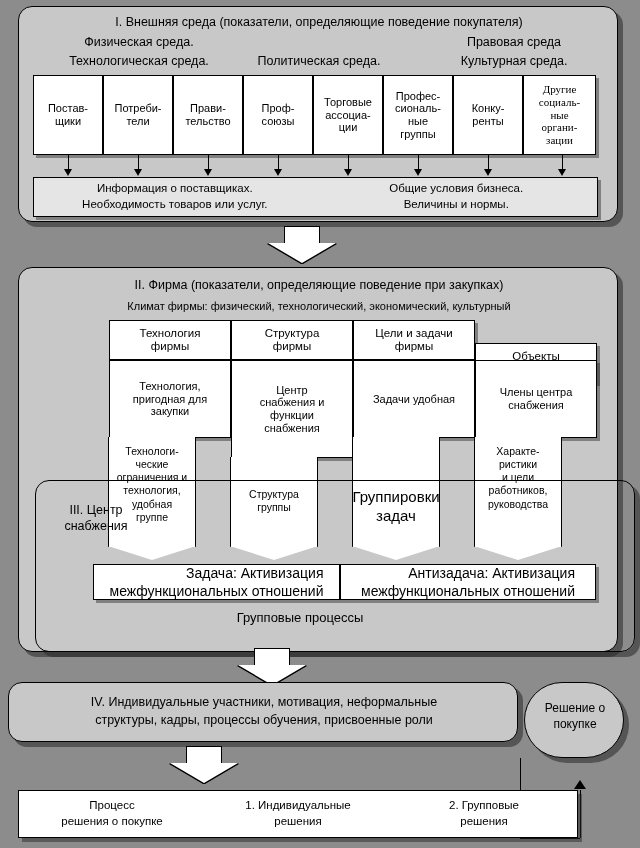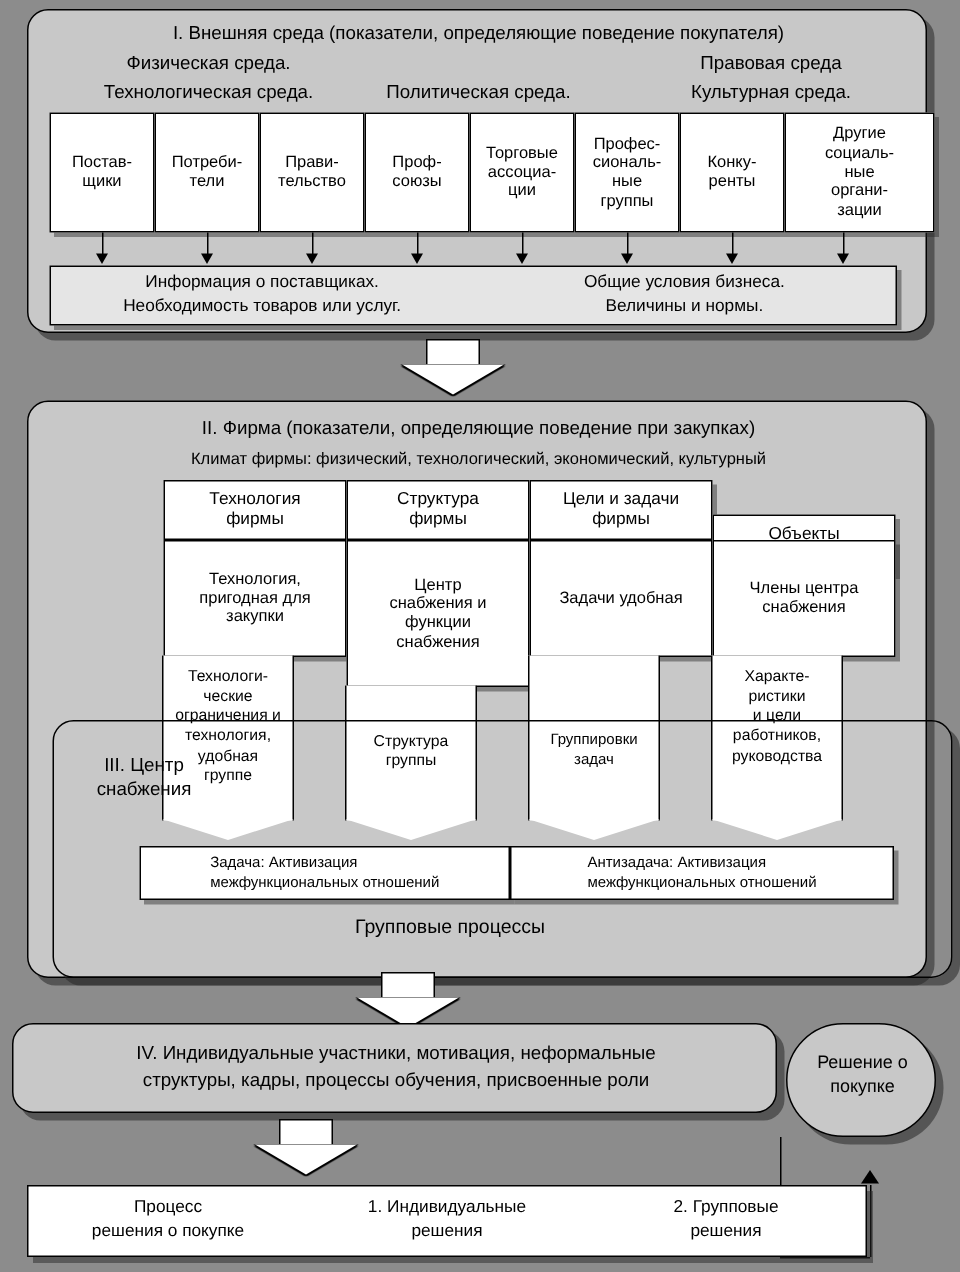--- a/index.html
+++ b/index.html
@@ -60,22 +60,22 @@
   .colhead{position:absolute;top:52px;height:40px;width:122px;font-size:11.5px;}
   .colmid{position:absolute;top:92px;width:122px;font-size:11px;}
 
   
   #sec3{left:18px;top:480px;width:600px;height:172px;margin-left:17px;}
   #s3title{left:10px;top:22px;width:100px;font-size:12.5px;line-height:1.25;}
 
   .taskbox{
     position:absolute;height:36px;background:#fff;border:1px solid #000;
     box-sizing:border-box;box-shadow:3px 3px 0 rgba(40,40,40,.45);
-    display:flex;align-items:center;justify-content:center;text-align:left;
-    font-size:10px;line-height:1.3;
+    display:flex;align-items:center;justify-content:center;text-align:right;
+    font-size:14px;line-height:1.3;
   }
   #groupproc{position:absolute;left:0;top:610px;width:600px;font-size:13px;text-align:center;}
 
   
   #sec4{left:8px;top:682px;width:510px;height:60px;}
   #s4text{position:absolute;left:12px;top:10px;width:486px;font-size:12.5px;line-height:1.45;text-align:center;}
 
   #decision{left:524px;top:682px;width:100px;height:76px;border-radius:999px;}
   #decisiontext{position:absolute;left:0;top:18px;width:100px;text-align:center;font-size:12px;line-height:1.3;}
 
@@ -143,21 +143,21 @@
 союзы</div>
     <div class="wbox envcell" style="left: 294px; white-space: pre-line;">Торговые
 ассоциа-
 ции</div>
     <div class="wbox envcell" style="left: 364px; white-space: pre-line;">Профес-
 сиональ-
 ные
 группы</div>
     <div class="wbox envcell" style="left: 434px; white-space: pre-line;">Конку-
 ренты</div>
-    <div class="wbox envcell" style="left: 504px; width: 100px; white-space: pre-line;">Другие
+    <div class="wbox envcell" style="left: 504px; width: 73px; white-space: pre-line; font-family: Liberation Serif, serif;">Другие
 социаль-
 ные
 органи-
 зации</div>
 
     <div class="vline" style="left:49px;top:148px;height:16px;"></div>
     <div class="varrowhead" style="left:45px;top:162px;"></div>
     <div class="vline" style="left:119px;top:148px;height:16px;"></div>
     <div class="varrowhead" style="left:115px;top:162px;"></div>
     <div class="vline" style="left:189px;top:148px;height:16px;"></div>
@@ -222,21 +222,21 @@
   <div style="position:absolute;left:474px;top:546px;width:0;height:0;border-left:44px solid transparent;border-right:44px solid transparent;border-top:14px solid #fff;"></div>
 
   <div style="position:absolute;left:108px;top:445px;width:88px;text-align:center;font-size:10.5px;line-height:1.25;white-space:pre-line;">Технологи-
 ческие
 ограничения и
 технология,
 удобная
 группе</div>
   <div style="position:absolute;left:230px;top:488px;width:88px;text-align:center;font-size:10.5px;line-height:1.25;white-space:pre-line;">Структура
 группы</div>
-  <div style="position:absolute;left:352px;top:488px;width:88px;text-align:center;font-size:10px;line-height:1.25;white-space:pre-line;">Группировки
+  <div style="position:absolute;left:352px;top:488px;width:88px;text-align:center;font-size:15px;line-height:1.25;white-space:pre-line;">Группировки
 задач</div>
   <div style="position:absolute;left:474px;top:445px;width:88px;text-align:center;font-size:10.5px;line-height:1.25;white-space:pre-line;">Характе-
 ристики
 и цели
 работников,
 руководства</div>
 
   <div class="panel" id="sec3" style="background:transparent;border:1px solid #000;box-shadow:5px 5px 0 rgba(40,40,40,.55);">
     <div class="lbl" id="s3title" style="white-space:pre-line;">III. Центр
 снабжения</div>

